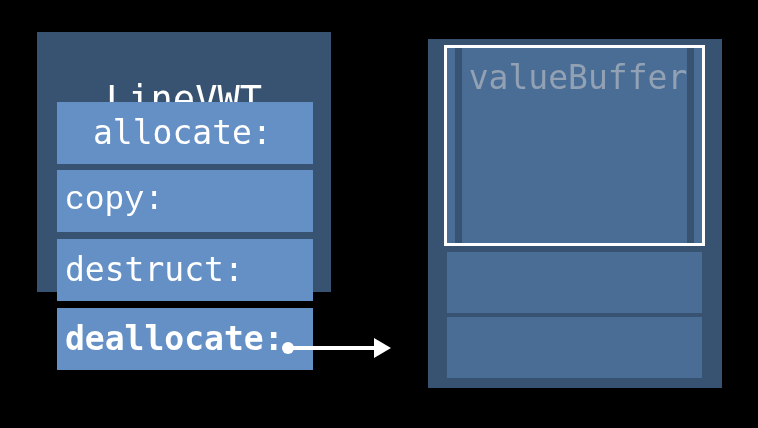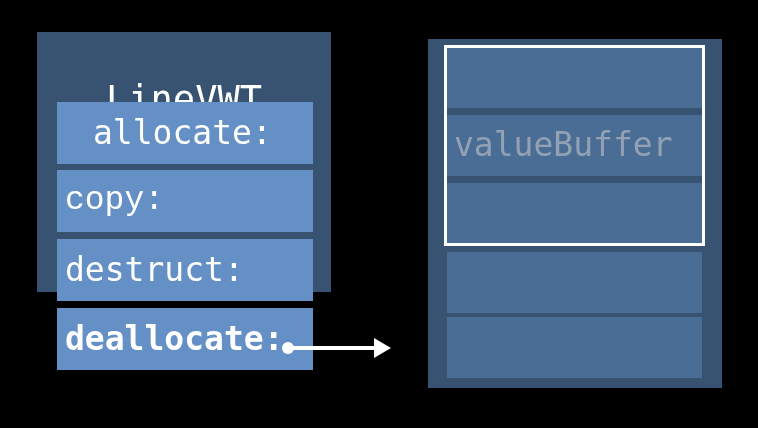--- a/index.html
+++ b/index.html
@@ -49,21 +49,21 @@
   
   .right-panel {
     position: absolute; left: 428px; top: 39px;
     width: 294px; height: 349px;
     background: var(--panel);
   }
   .highlight-box {
     position: absolute; left: 16px; top: 6px;
     width: 261px; height: 201px;
     border: 3px solid var(--highlight-border);
-    display: flex; flex-direction: column; gap: 7px;
+    display: flex; flex-direction: row; gap: 7px;
   }
   .buffer-cell {
     flex: 1;
     background: var(--right-row);
     color: var(--buffer-text);
     font-size: 33px; line-height: 60px;
     padding-left: 7px;
     white-space: nowrap;
   }
   .plain-cell {

